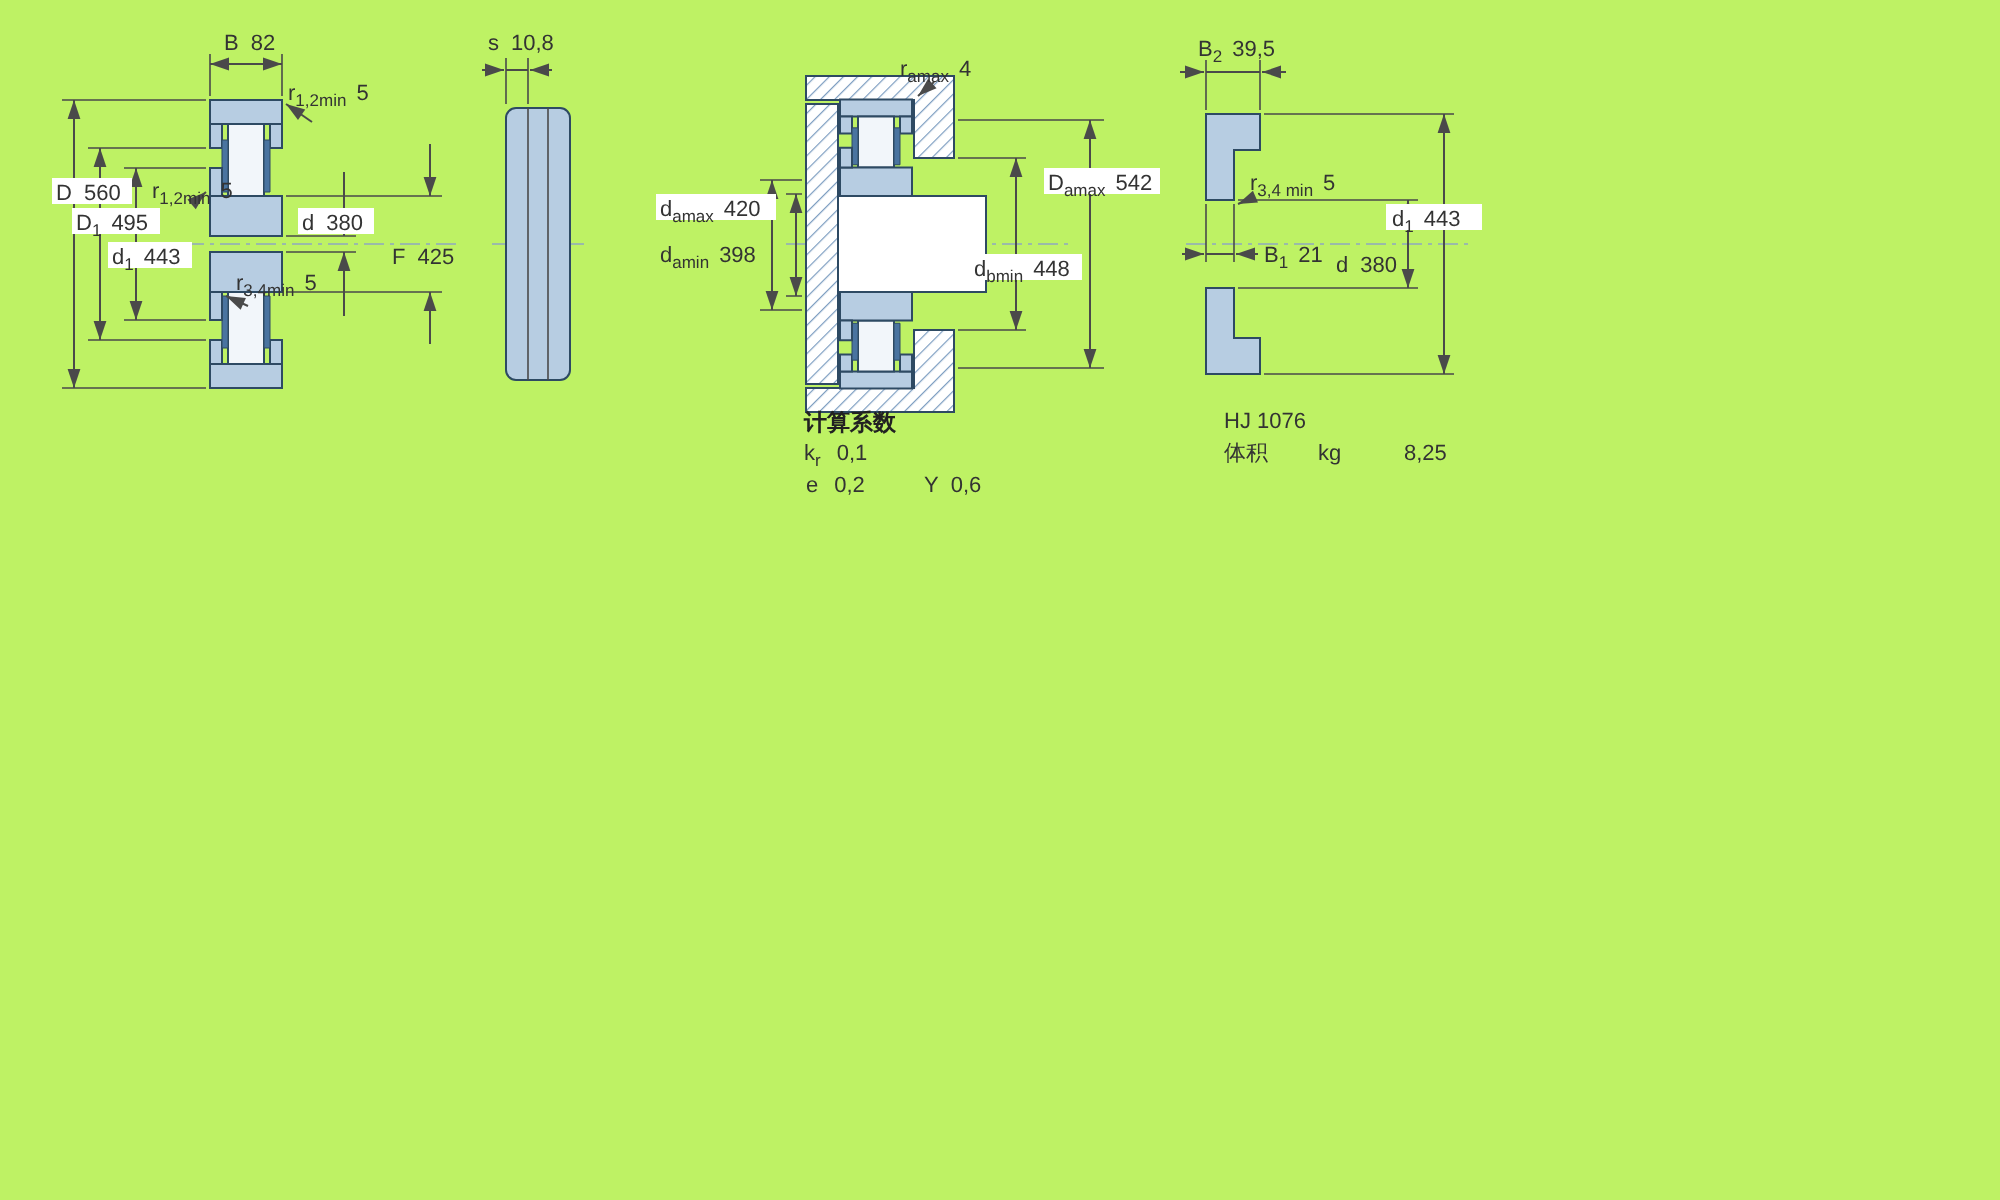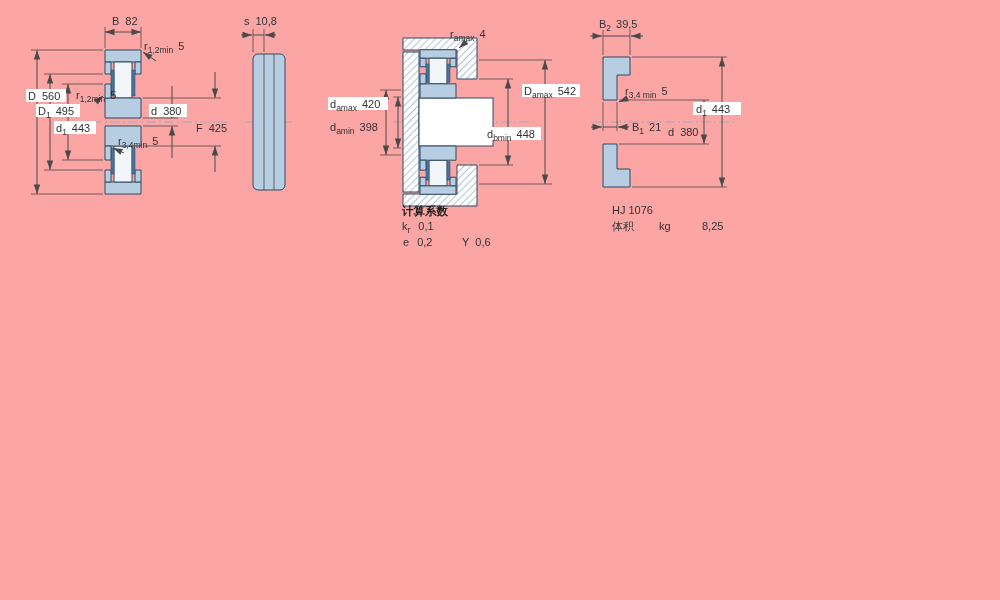--- a/index.html
+++ b/index.html
@@ -1,16 +1,16 @@
 <!DOCTYPE html>
 <html><head>
 <meta charset="utf-8">
 <style>
   html,body{margin:0;padding:0;background:#ffffff;}
-  .stage{width:1000px;height:600px;background:#fca5a5;position:relative;}
+  .stage{width:1000px;height:600px;background:#bef264;position:relative;}
   svg{display:block;}
   .lbl{font:11px "Liberation Sans", sans-serif;fill:#333333;}
   .lbl .s{font-size:8.5px;}
   .lblb{font:bold 11.5px "Liberation Sans", sans-serif;fill:#222222;}
   .ring{fill:#b7cde2;stroke:#2e4a63;stroke-width:1;}
   .roller{fill:#f2f6fa;stroke:#2e4a63;stroke-width:1;}
   .cage{fill:#4a74a0;stroke:#2e4a63;stroke-width:0.5;}
   .hatch{fill:url(#hatchP);stroke:#2e4a63;stroke-width:1;}
   .shaft{fill:#ffffff;stroke:#2e4a63;stroke-width:1;}
   .dim{stroke:#4a4a4a;stroke-width:1;fill:none;}

